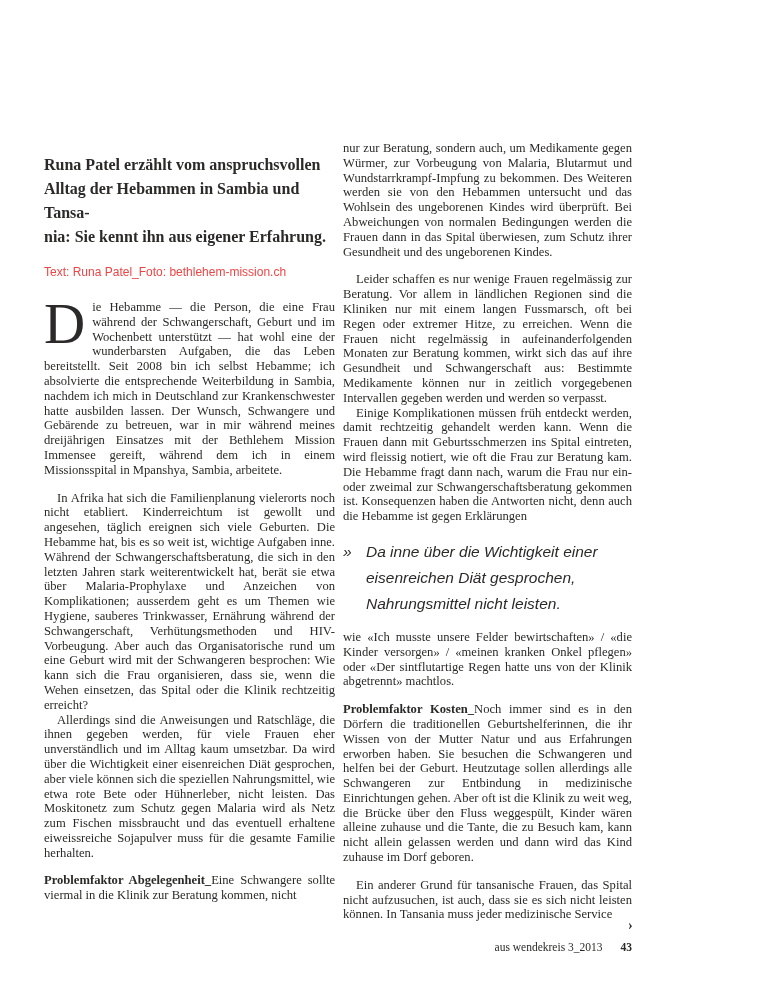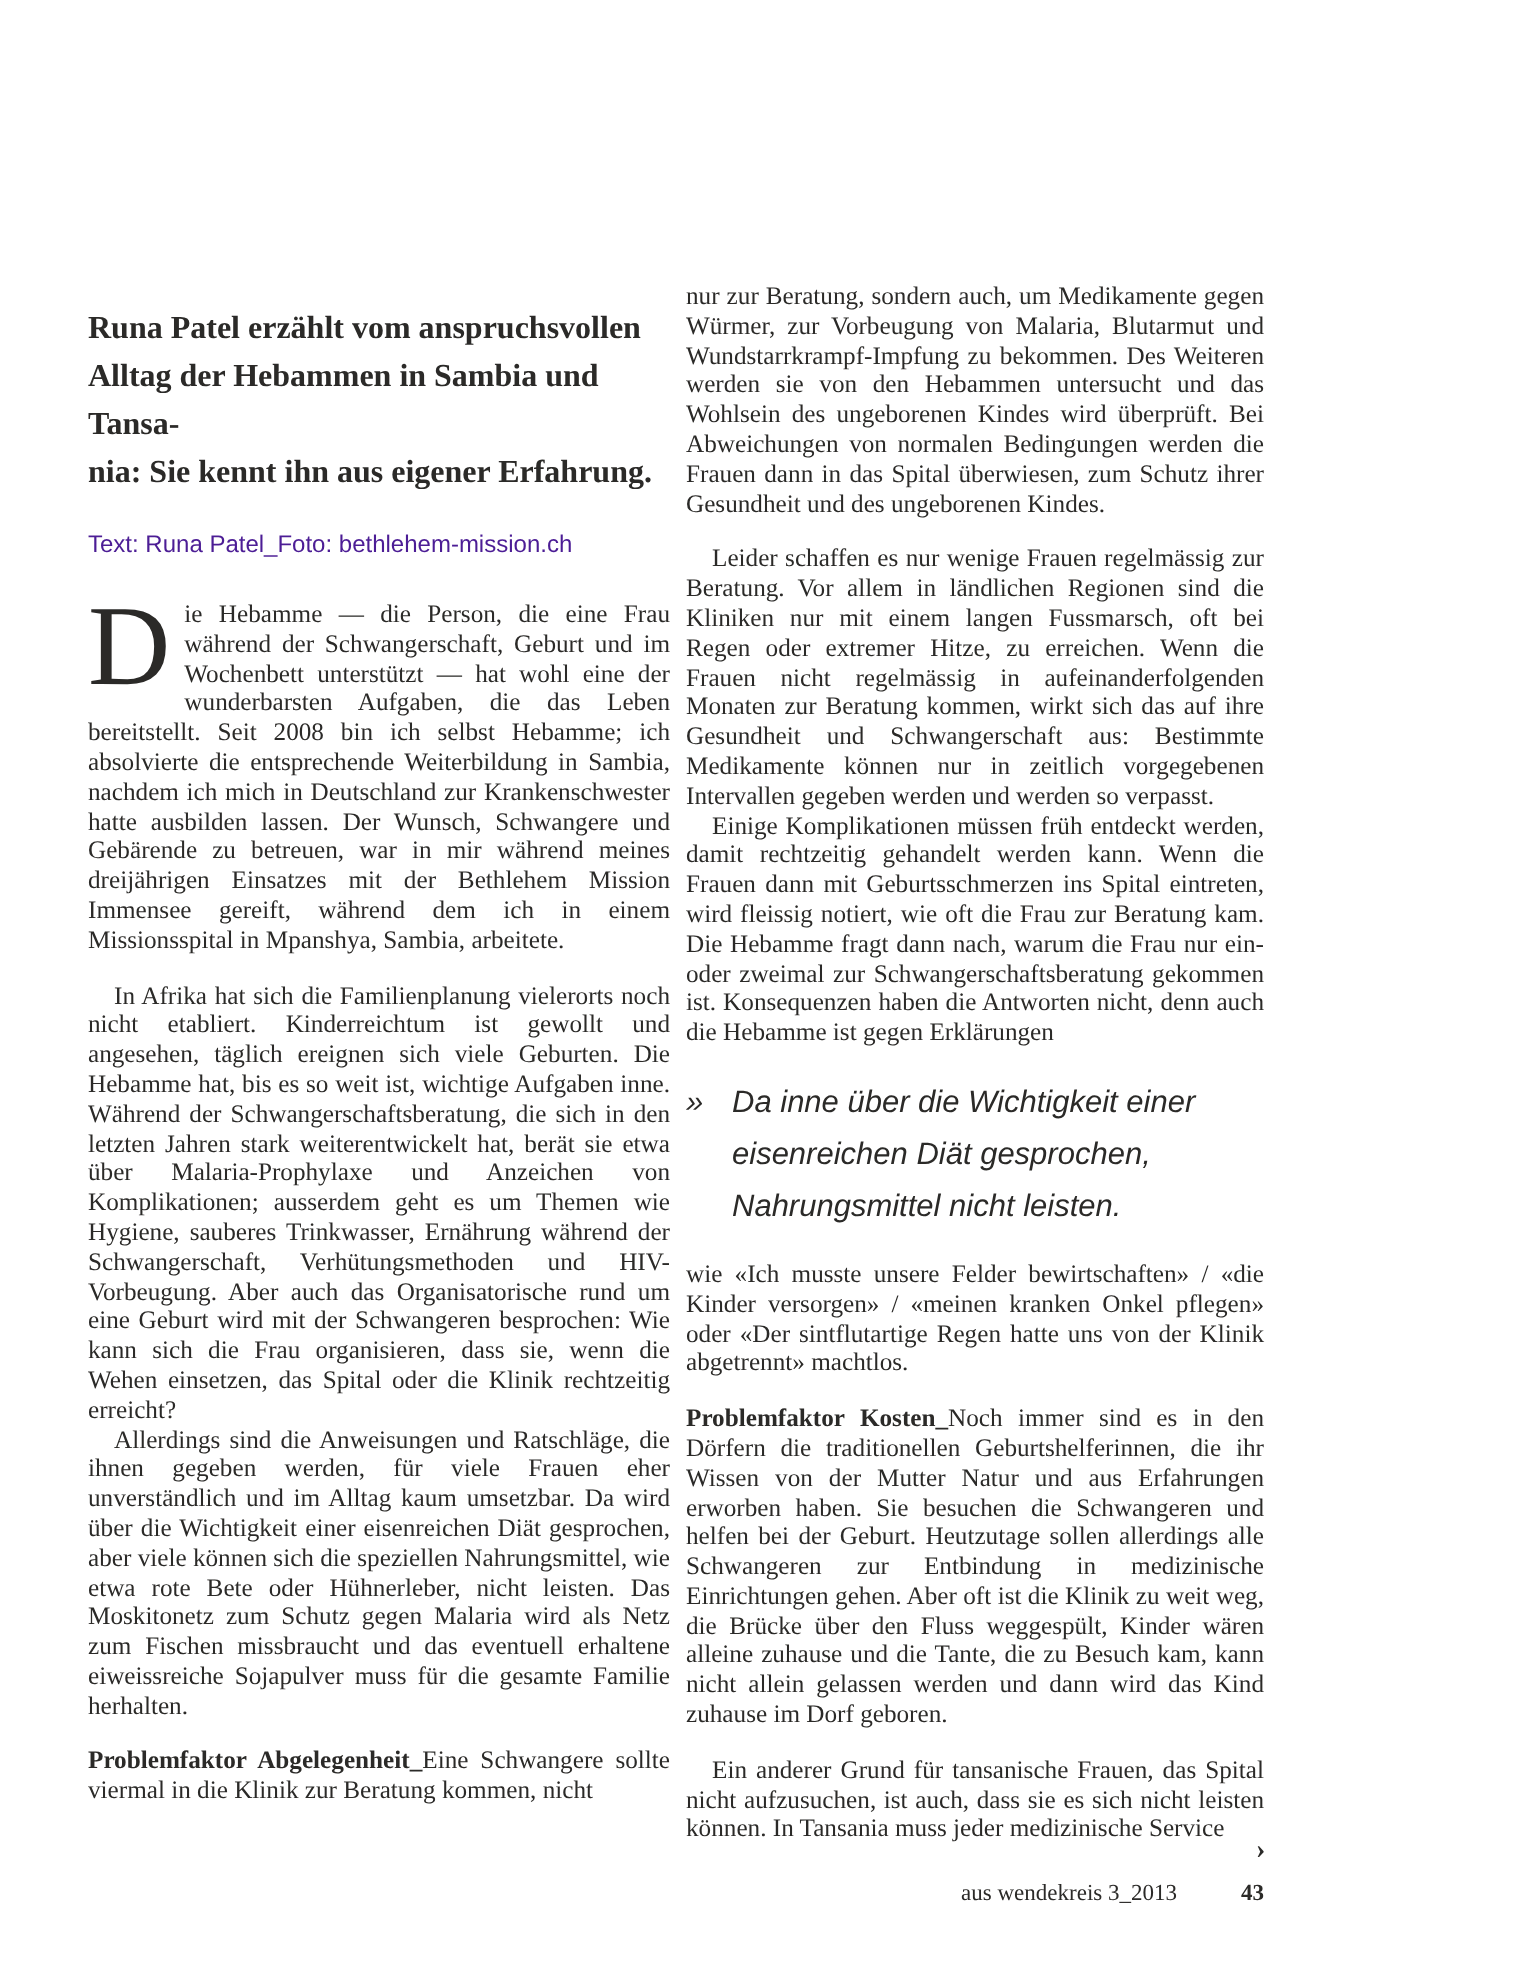--- a/index.html
+++ b/index.html
@@ -36,21 +36,21 @@
     margin-top: 12px;
     font-weight: bold;
     font-size: 16px;
     line-height: 24px;
     color: #2b2a28;
   }
   .byline {
     margin-top: 16px;
     font-family: "Liberation Sans", sans-serif;
     font-size: 12px;
-    color: #4c1d95;
+    color: #ef4444;
   }
   .body-par {
     margin: 0;
     font-size: 12.6px;
     line-height: 14.8px;
     text-align: justify;
   }
   .first-body { margin-top: 21px; }
   .gap    { margin-top: 13px; }
   .indent { text-indent: 13px; }
@@ -91,21 +91,21 @@
     position: absolute;
     top: 941px;
     left: 343px;
     width: 289px;
     text-align: right;
     font-size: 11.5px;
     color: #2b2a28;
   }
   .pagenum {
     font-weight: bold;
-    margin-left: 32px;
+    margin-left: 18px;
   }
 </style>
 </head>
 <body>
 
 <div class="page">
 
   <div class="col col-left">
 
     <div class="subtitle">

